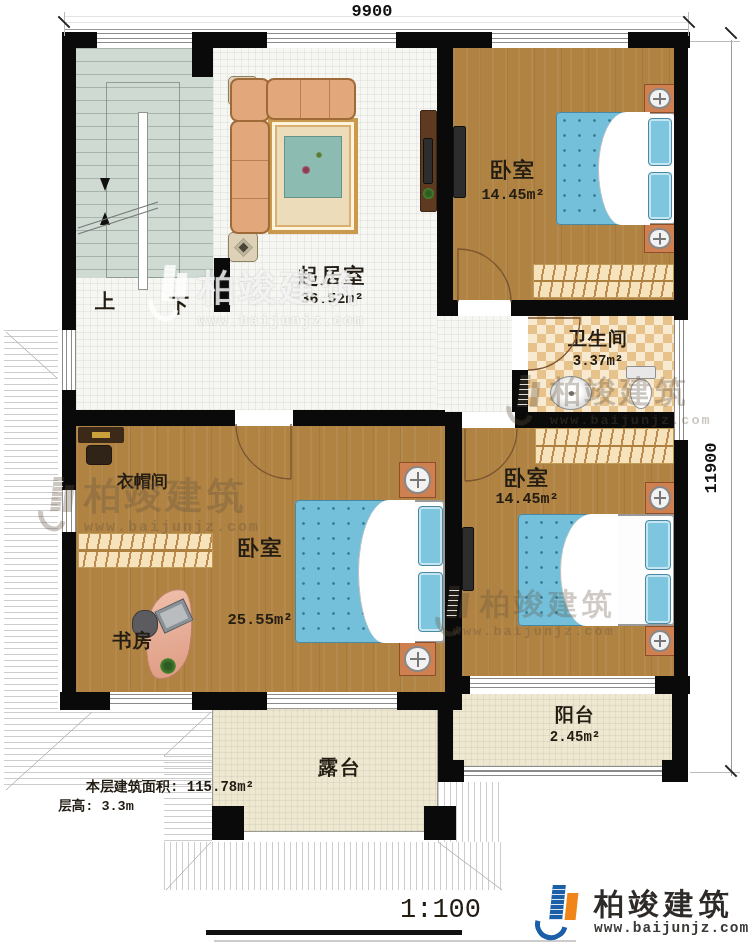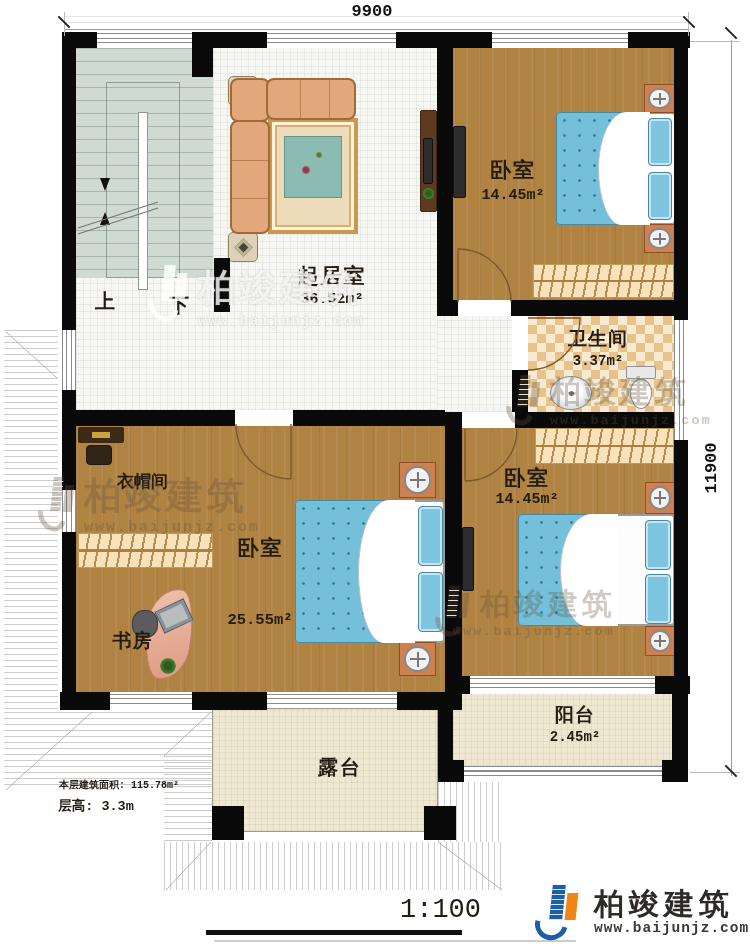--- a/index.html
+++ b/index.html
@@ -261,21 +261,21 @@
   <div class="wm" style="left:437px;top:583px;color:rgba(95,80,60,0.30);width:210px;height:60px;">
     <span class="bjicon" style="left:0;top:2px;width:38px;height:52px;">
         <i class="b1"></i>
         <i class="b2"></i>
         <i class="sw"></i>
       </span>
     <div class="wm-name" style="left:43px;top:8px;font-size:30px;">柏竣建筑</div>
     <div class="wm-url" style="left:16px;top:42px;font-size:13.5px;">www.baijunjz.com</div>
   </div>
 
-  <div class="lbl" style="left:4px;top:780px;width:230px;font-size:10px;text-align:center;">本层建筑面积: 115.78m²</div>
+  <div class="lbl" style="left:24px;top:780px;width:230px;font-size:14px;text-align:right;">本层建筑面积: 115.78m²</div>
   <div class="lbl" style="left:16px;top:800px;width:160px;font-size:13.5px;text-align:center;">层高: 3.3m</div>
 
   <div class="lbl" style="left:400px;top:896px;width:70px;font-size:27px;font-weight:normal;text-align:right;">1:100</div>
   <div style="left:206px;top:930px;width:256px;height:5px;background:#111;z-index:50;"></div>
   <div style="left:214px;top:940px;width:362px;height:2px;background:#ccc;z-index:50;"></div>
 
   <div style="left:536px;top:880px;width:210px;height:64px;z-index:50;">
     <span class="bjicon logoc" style="left:0;top:4px;width:50px;height:56px;color:#1a5fa8;">
         <i class="b1"></i>
         <i class="b2"></i>

